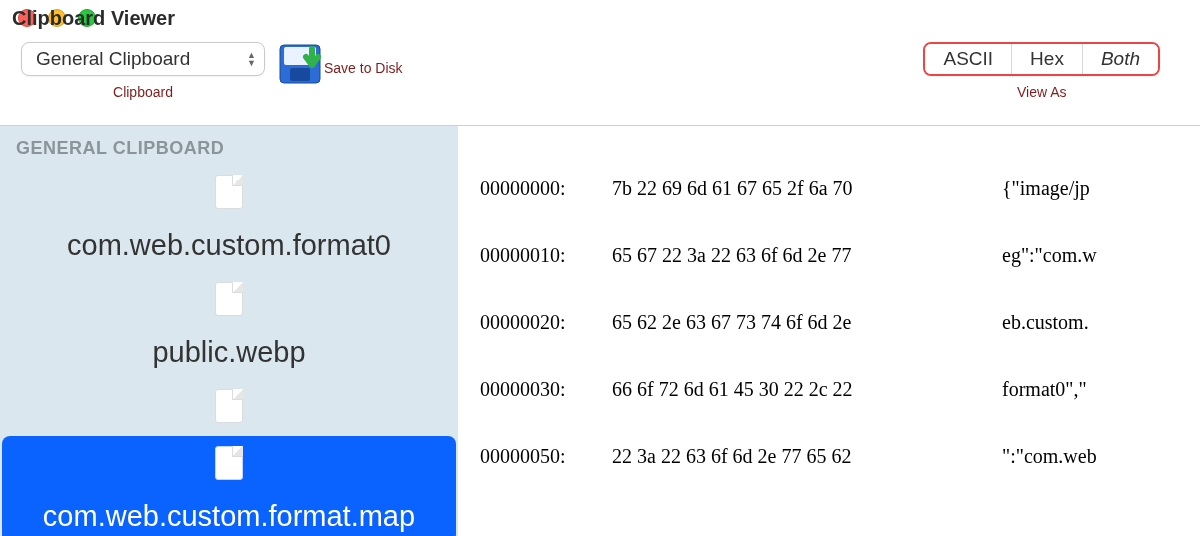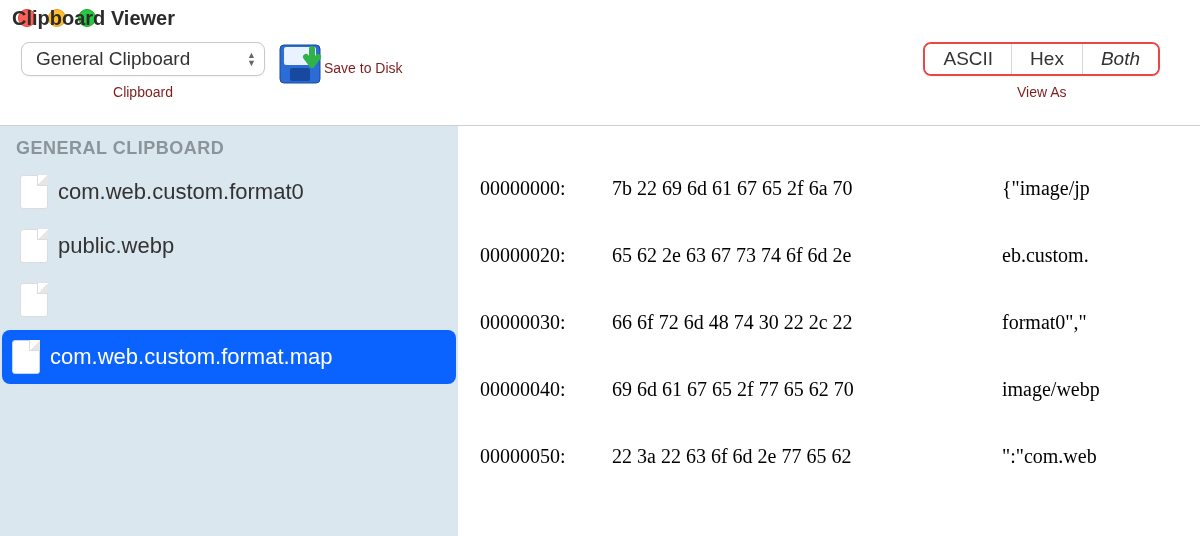--- a/index.html
+++ b/index.html
@@ -137,25 +137,26 @@
     .sidebar-header {
       font-size: 18px;
       font-weight: 600;
       color: #8a949a;
       letter-spacing: 0.5px;
       padding: 6px 16px 6px 16px;
     }
     .sidebar-item {
       display: flex;
       align-items: center;
-      gap: 10px;
+      gap: 20px;
       padding: 10px 20px;
-      font-size: 22px;
+      font-size: 29px;
       color: #333;
       cursor: pointer;
+      flex-direction: column;
     }
     .sidebar-item.selected {
       background: #0a63ff;
       color: #fff;
       border-radius: 8px;
       margin: 3px 2px;
       padding: 10px 10px;
     }
     .file-icon {
       width: 28px;
@@ -263,20 +264,20 @@
       <div class="file-icon"></div>
     </div>
     <div class="sidebar-item selected">
       <div class="file-icon"></div>
       <span>com.web.custom.format.map</span>
     </div>
   </div>
 
   <div class="hex-view">
     <div class="hex-row"><span class="offset">00000000:</span>  <span class="bytes">7b 22 69 6d 61 67 65 2f 6a 70</span>  <span class="ascii">{"image/jp</span></div>
+    <div class="hex-row"><span class="offset">00000010:</span>  <span class="bytes">65 67 22 3a 22 63 6f 6d 2e 77</span>  <span class="ascii">eg":"com.w</span></div>
     <div class="hex-row"><span class="offset">00000020:</span>  <span class="bytes">65 62 2e 63 67 73 74 6f 6d 2e</span>  <span class="ascii">eb.custom.</span></div>
-    <div class="hex-row"><span class="offset">00000030:</span>  <span class="bytes">66 6f 72 6d 48 74 30 22 2c 22</span>  <span class="ascii">format0","</span></div>
-    <div class="hex-row"><span class="offset">00000040:</span>  <span class="bytes">69 6d 61 67 65 2f 77 65 62 70</span>  <span class="ascii">image/webp</span></div>
+    <div class="hex-row"><span class="offset">00000030:</span>  <span class="bytes">66 6f 72 6d 61 45 30 22 2c 22</span>  <span class="ascii">format0","</span></div>
     <div class="hex-row"><span class="offset">00000050:</span>  <span class="bytes">22 3a 22 63 6f 6d 2e 77 65 62</span>  <span class="ascii">":"com.web</span></div>
     
     
   </div>
 </div>
 
 </body></html>

